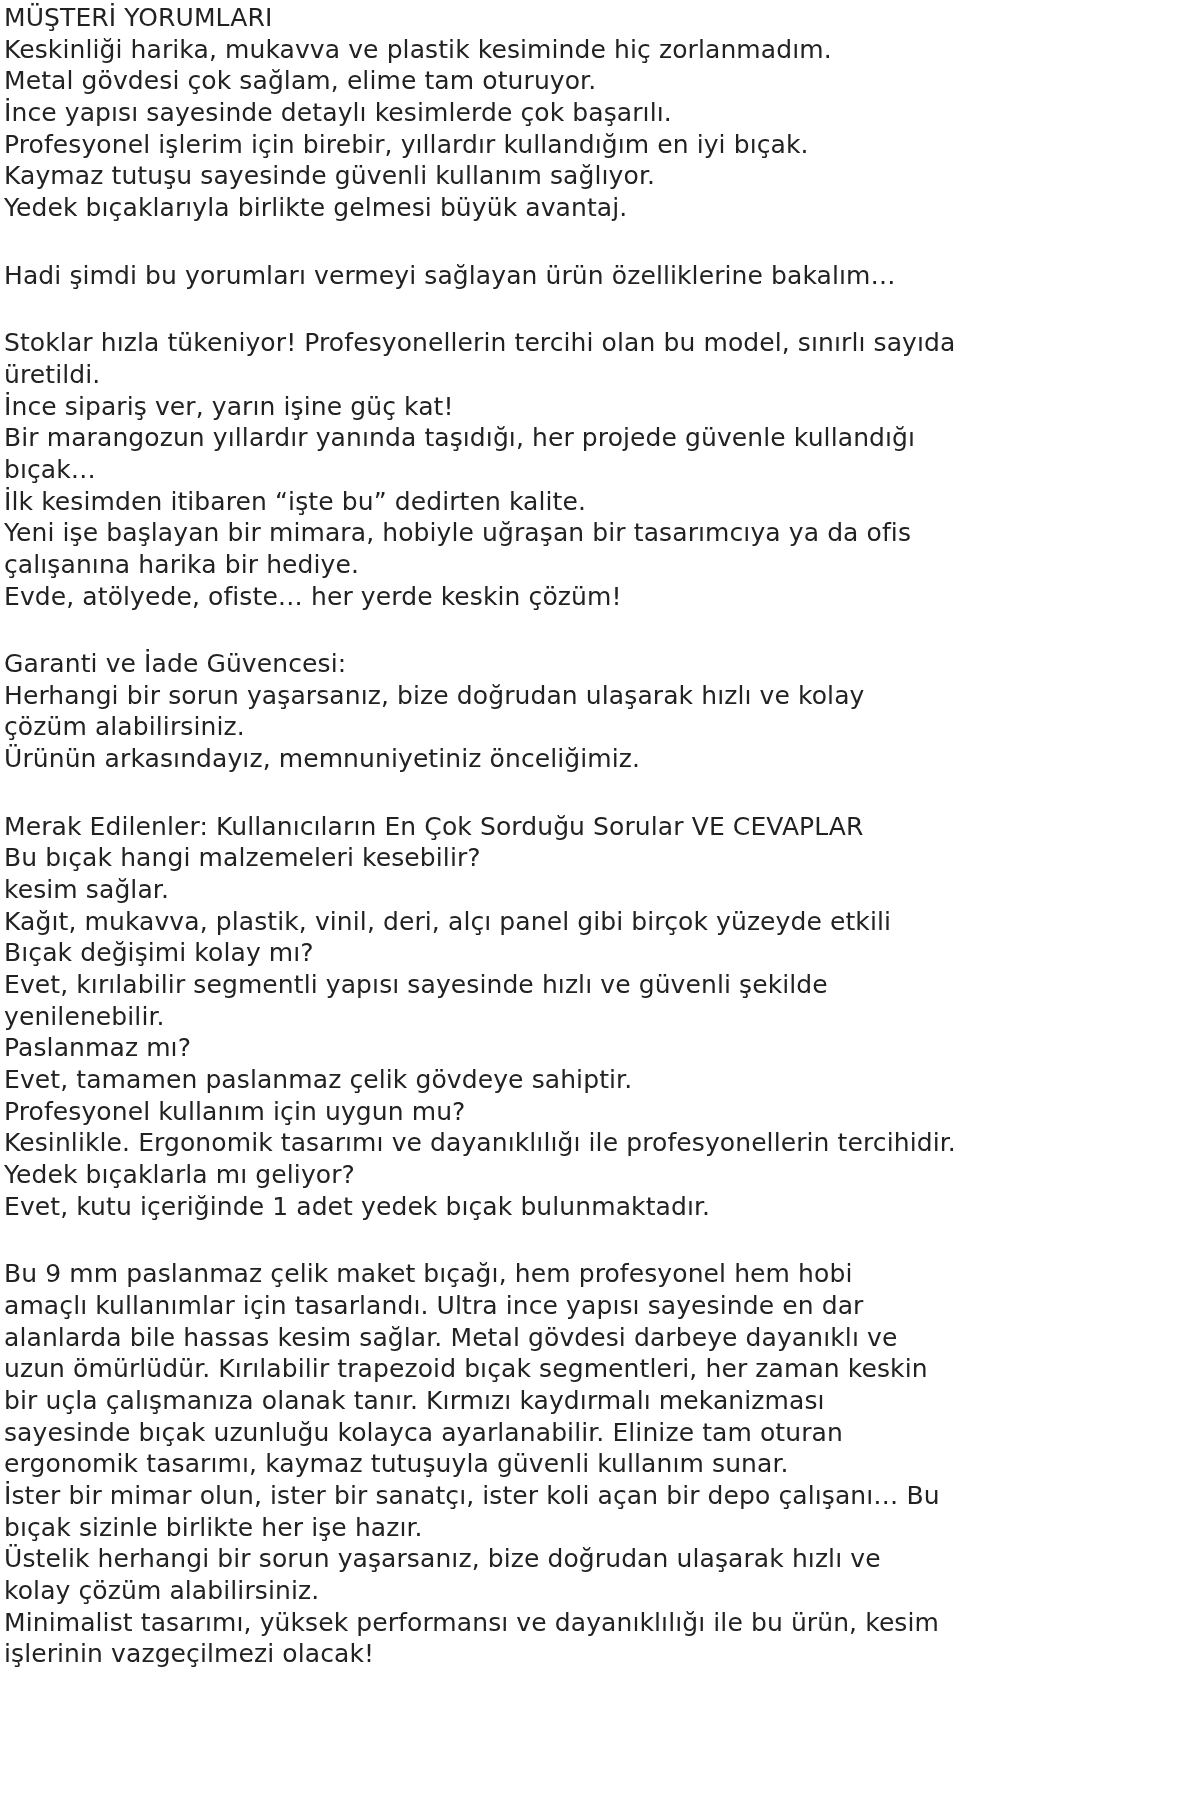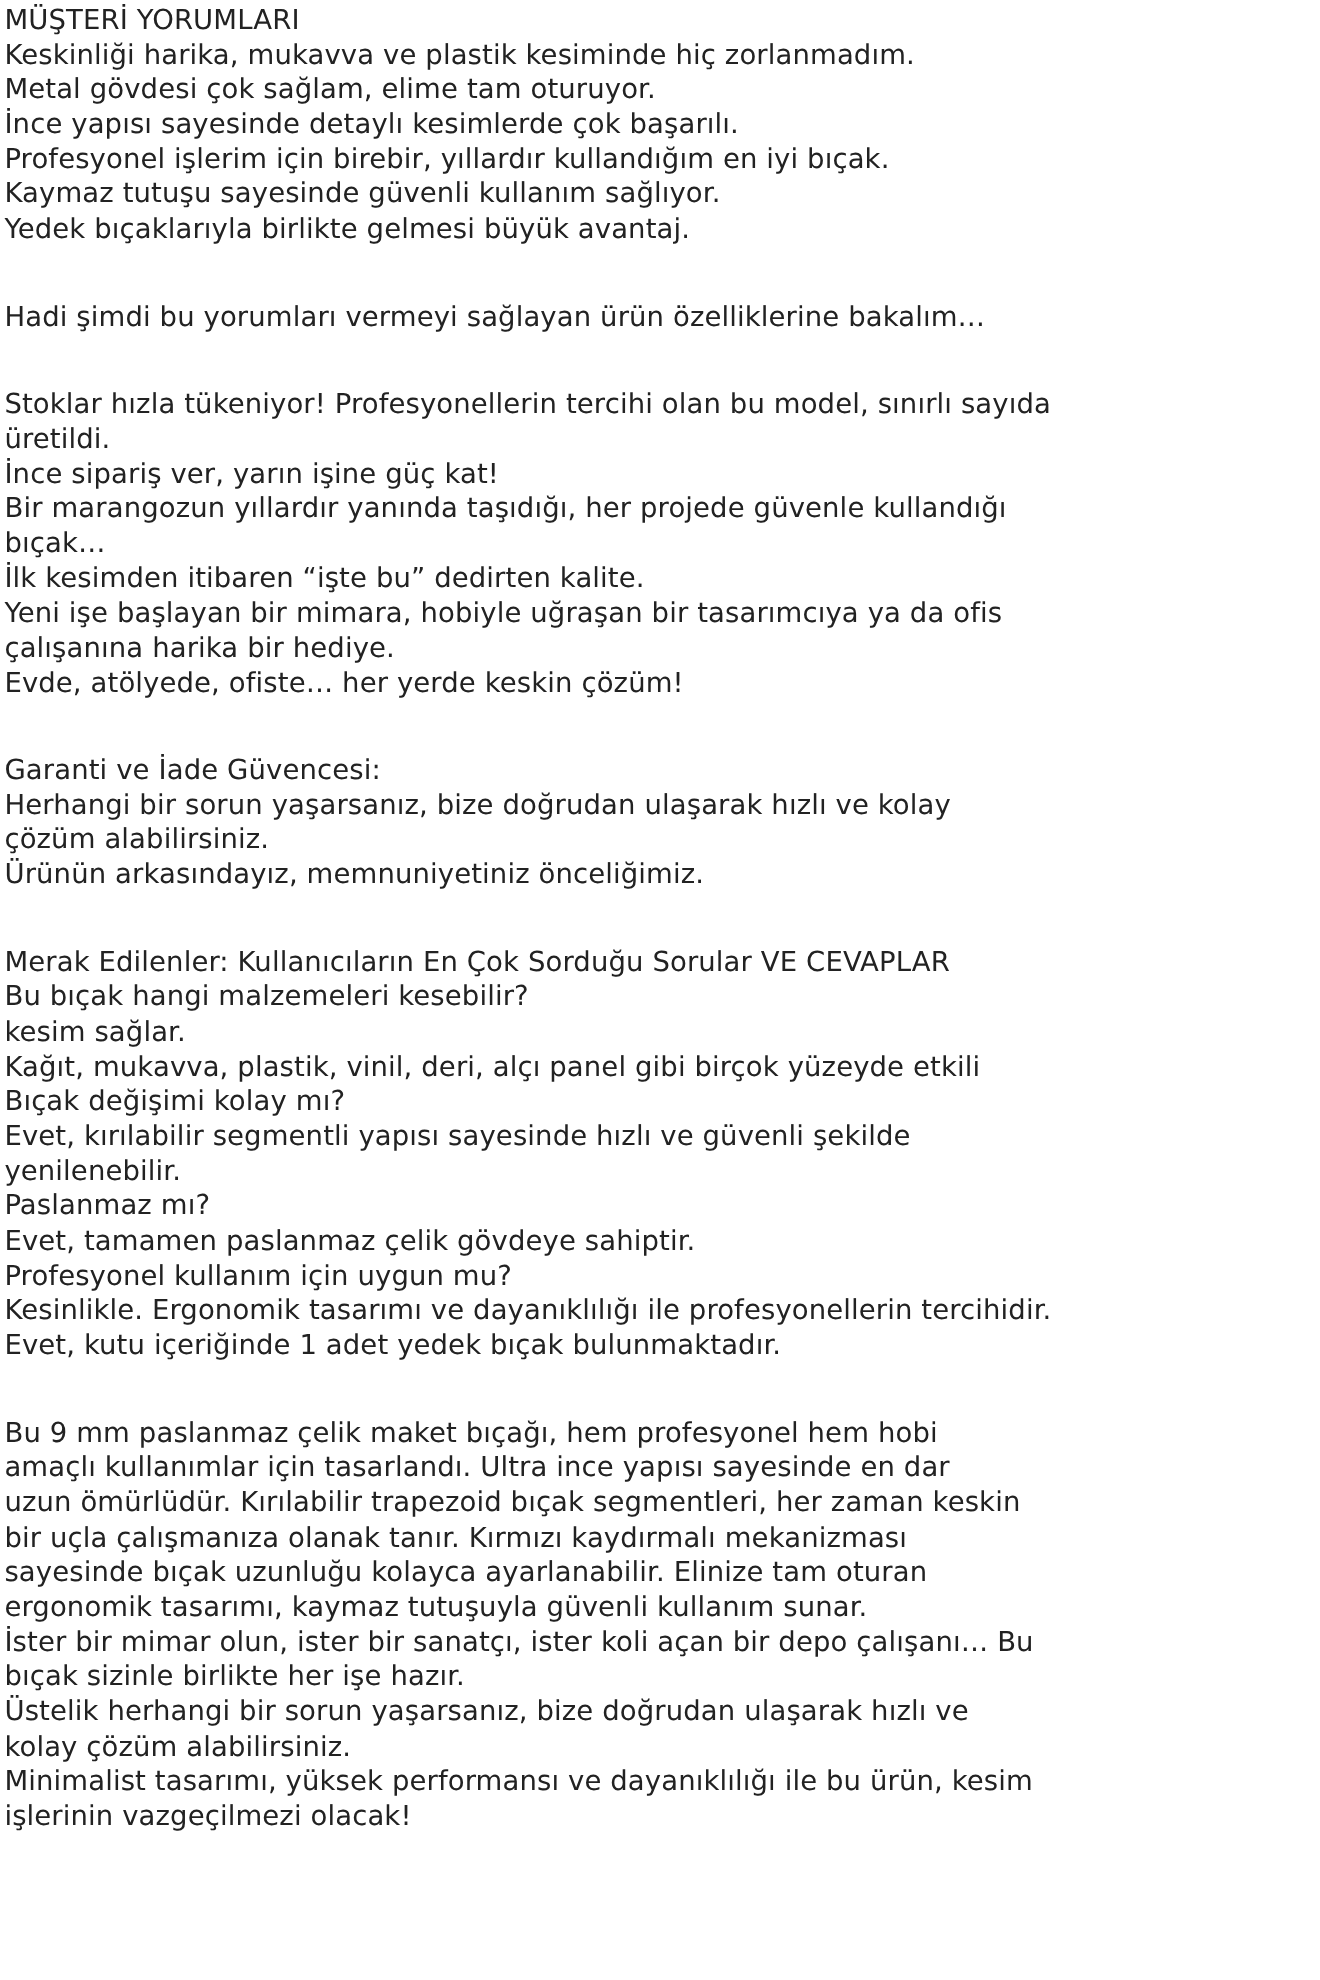--- a/index.html
+++ b/index.html
@@ -16,21 +16,21 @@
     box-sizing: border-box;
     width: 1008px;
     padding: 2px 10px 0 4px;
     font-family: "DejaVu Sans", "Liberation Sans", sans-serif;
     font-size: 25px;
     line-height: 31.65px;
     letter-spacing: 0.1px;
     color: #222222;
   }
   .text-section { margin: 0; }
-  .text-section + .text-section { margin-top: 48px; }
+  .text-section + .text-section { margin-top: 36px; }
   .line {
     white-space: pre;
     overflow: visible;
   }
 </style>
 </head>
 <body style="background: rgb(255, 255, 255);">
 
 <main class="doc" style="color: rgb(34, 34, 34);">
     <section class="text-section">
@@ -67,25 +67,27 @@
       <div class="line">Bu bıçak hangi malzemeleri kesebilir?</div>
       <div class="line">kesim sağlar.</div>
       <div class="line">Kağıt, mukavva, plastik, vinil, deri, alçı panel gibi birçok yüzeyde etkili</div>
       <div class="line">Bıçak değişimi kolay mı?</div>
       <div class="line">Evet, kırılabilir segmentli yapısı sayesinde hızlı ve güvenli şekilde</div>
       <div class="line">yenilenebilir.</div>
       <div class="line">Paslanmaz mı?</div>
       <div class="line">Evet, tamamen paslanmaz çelik gövdeye sahiptir.</div>
       <div class="line">Profesyonel kullanım için uygun mu?</div>
       <div class="line">Kesinlikle. Ergonomik tasarımı ve dayanıklılığı ile profesyonellerin tercihidir.</div>
+      <div class="line">Yedek bıçaklarla mı geliyor?</div>
       <div class="line">Evet, kutu içeriğinde 1 adet yedek bıçak bulunmaktadır.</div>
     </section>
     <section class="text-section">
       <div class="line">Bu 9 mm paslanmaz çelik maket bıçağı, hem profesyonel hem hobi</div>
       <div class="line">amaçlı kullanımlar için tasarlandı. Ultra ince yapısı sayesinde en dar</div>
+      <div class="line">alanlarda bile hassas kesim sağlar. Metal gövdesi darbeye dayanıklı ve</div>
       <div class="line">uzun ömürlüdür. Kırılabilir trapezoid bıçak segmentleri, her zaman keskin</div>
       <div class="line">bir uçla çalışmanıza olanak tanır. Kırmızı kaydırmalı mekanizması</div>
       <div class="line">sayesinde bıçak uzunluğu kolayca ayarlanabilir. Elinize tam oturan</div>
       <div class="line">ergonomik tasarımı, kaymaz tutuşuyla güvenli kullanım sunar.</div>
       <div class="line">İster bir mimar olun, ister bir sanatçı, ister koli açan bir depo çalışanı… Bu</div>
       <div class="line">bıçak sizinle birlikte her işe hazır.</div>
       <div class="line">Üstelik herhangi bir sorun yaşarsanız, bize doğrudan ulaşarak hızlı ve</div>
       <div class="line">kolay çözüm alabilirsiniz.</div>
       <div class="line">Minimalist tasarımı, yüksek performansı ve dayanıklılığı ile bu ürün, kesim</div>
       <div class="line">işlerinin vazgeçilmezi olacak!</div>

